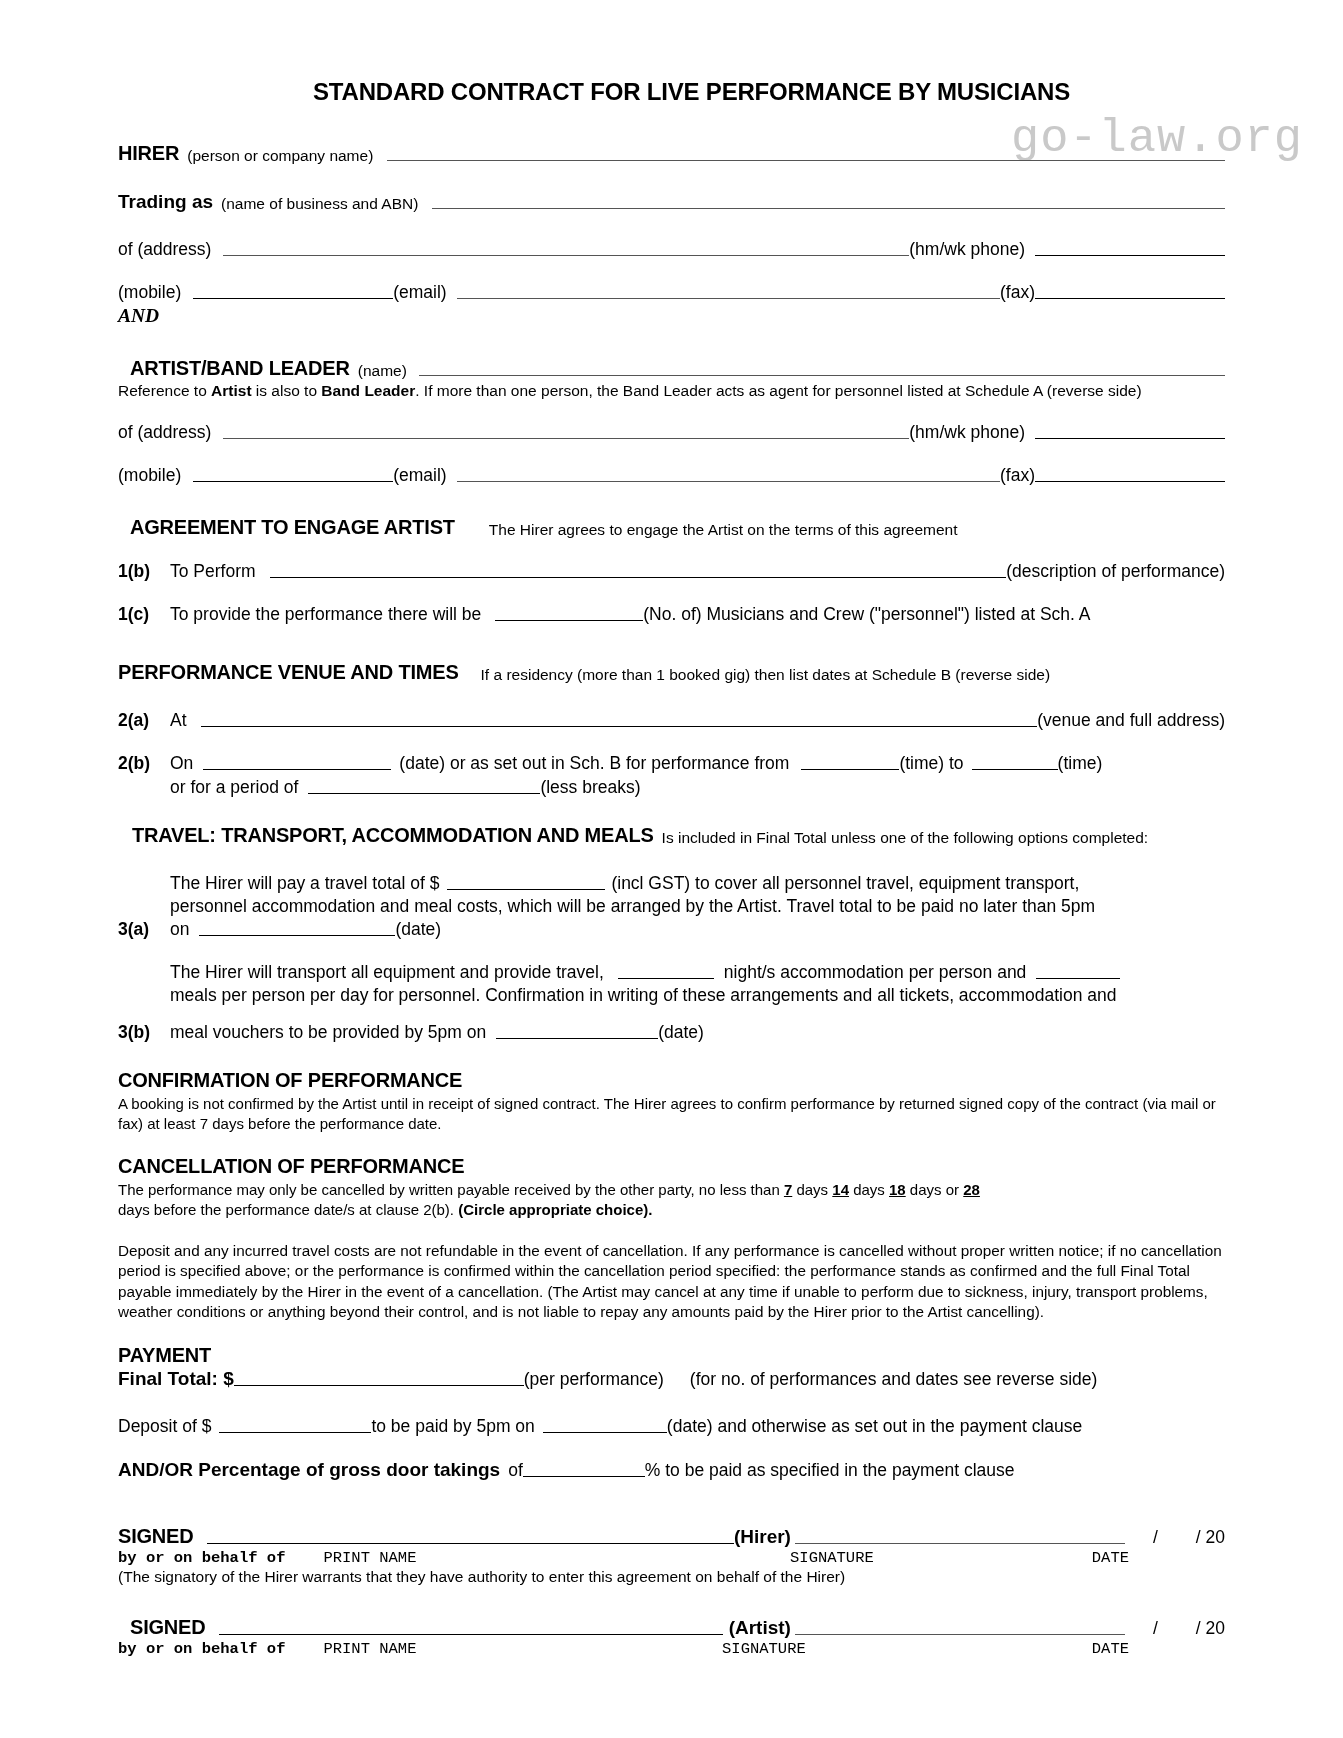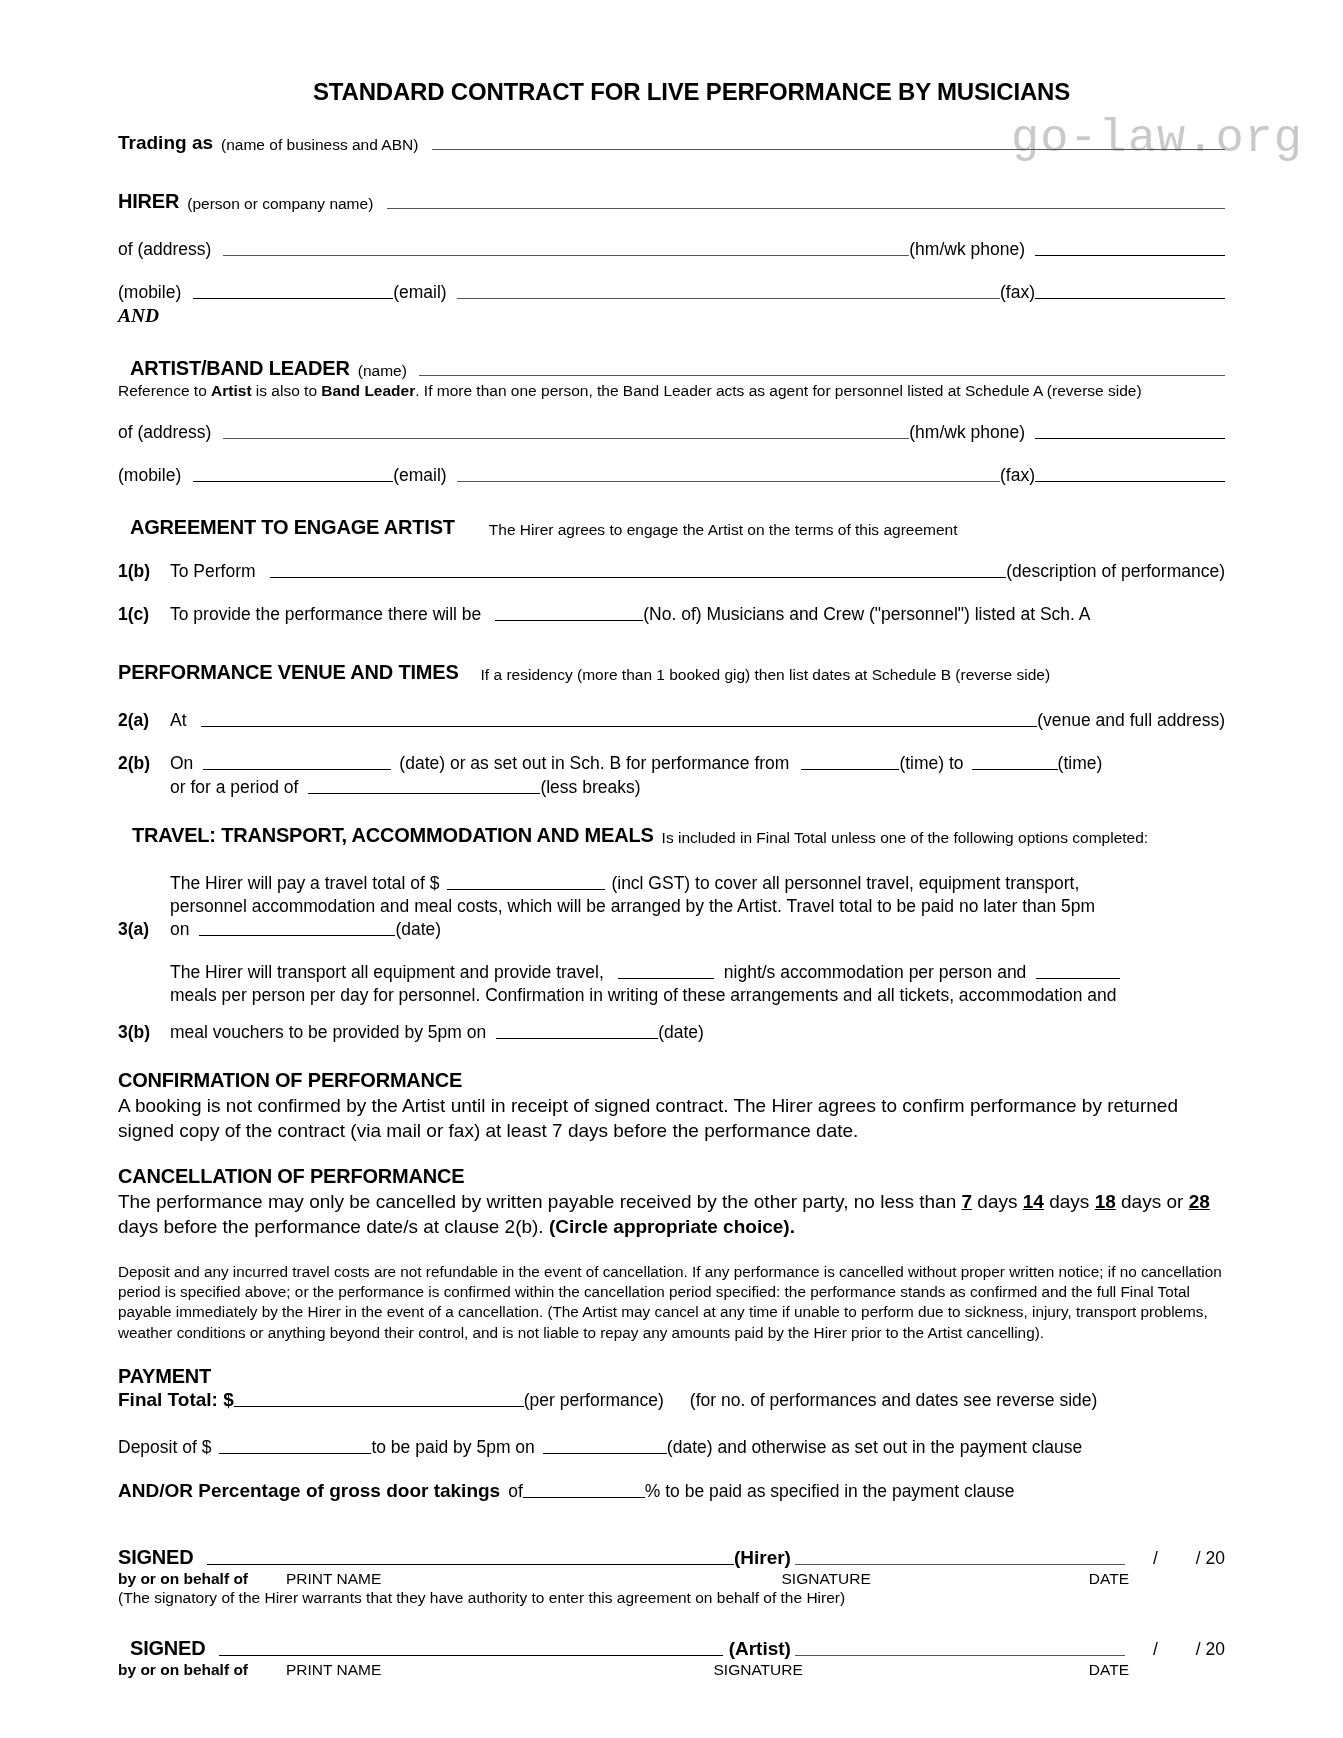--- a/index.html
+++ b/index.html
@@ -96,53 +96,54 @@
   }
   .clause-body { flex: 1 1 auto; font-size: 17.5px; }
   .mt22 { margin-top: 22px; }
   .mt26 { margin-top: 26px; }
   .mt30 { margin-top: 30px; margin-left: 12px; }
   .mt36 { margin-top: 36px; }
   .mt44 { margin-top: 44px; }
 
   .u { text-decoration: underline; font-weight: bold; }
 
-  .para { font-size: 19px; line-height: 1.30; white-space: normal; }
+  .para { font-size: 15px; line-height: 1.30; white-space: normal; }
   .para-sm { font-size: 15.3px; line-height: 1.33; white-space: normal; }
 
   .sig-sub {
     display: flex;
     font-size: 15.5px;
     margin-top: 1px;
+    font-family: Liberation Mono, monospace;
   }
   .nowrap { white-space: nowrap; }
 </style>
 </head>
 <body>
 
 <div class="page">
 
   <div class="watermark">go-law.org</div>
 
   <div class="content">
 
     <div class="title">STANDARD CONTRACT FOR LIVE PERFORMANCE BY MUSICIANS</div>
 
-    <div class="row mt26">
-      <span class="hdr-sm">Trading as</span>
-      <span class="sp" style="width:8px"></span>
-      <span class="small">(name of business and ABN)</span>
-      <span class="sp" style="width:14px"></span>
-      <span class="fill grey"></span>
-    </div>
-
     <div class="row mt36">
       <span class="hdr">HIRER</span>
       <span class="sp" style="width:8px"></span>
       <span class="small">(person or company name)</span>
+      <span class="sp" style="width:14px"></span>
+      <span class="fill grey"></span>
+    </div>
+
+    <div class="row mt26">
+      <span class="hdr-sm">Trading as</span>
+      <span class="sp" style="width:8px"></span>
+      <span class="small">(name of business and ABN)</span>
       <span class="sp" style="width:14px"></span>
       <span class="fill grey"></span>
     </div>
 
     <div class="row mt26">
       <span class="body-txt">of (address)</span>
       <span class="sp" style="width:12px"></span>
       <span class="fill grey"></span>
       <span class="body-txt">(hm/wk phone)</span>
       <span class="sp" style="width:10px"></span>

